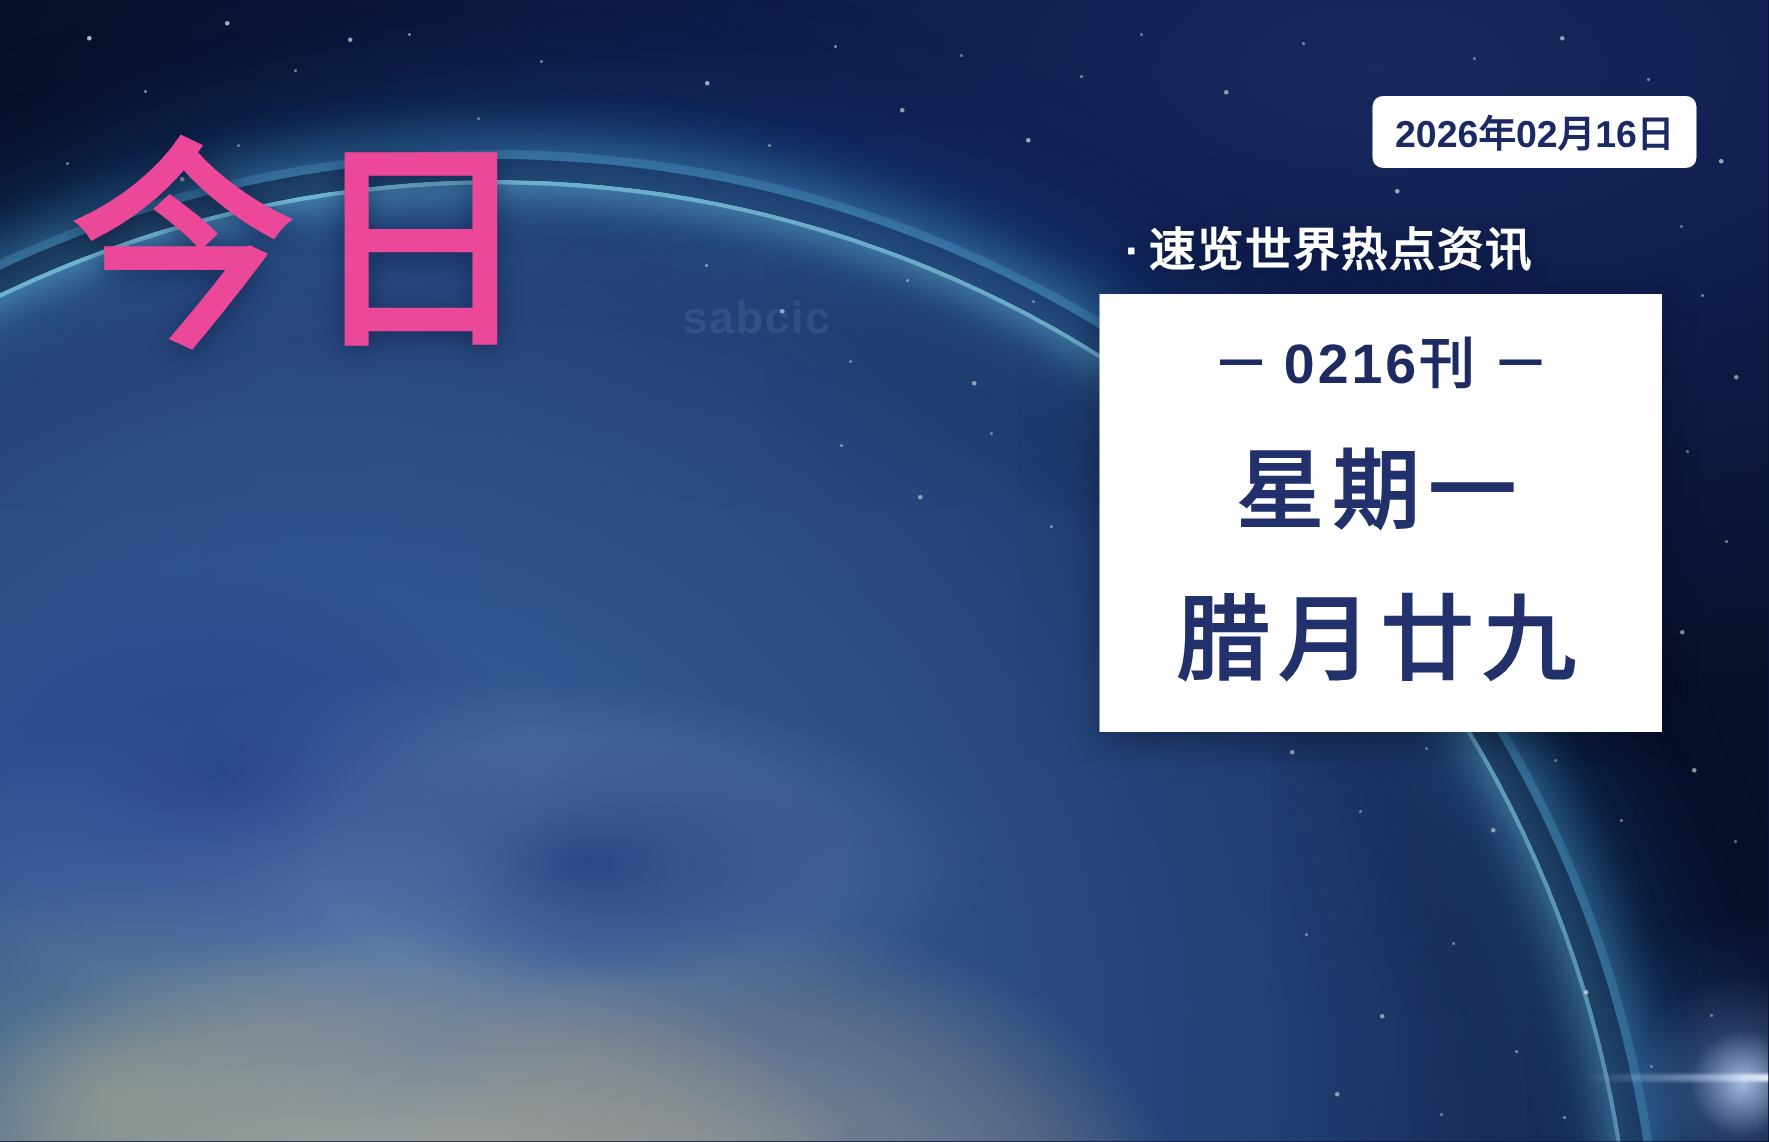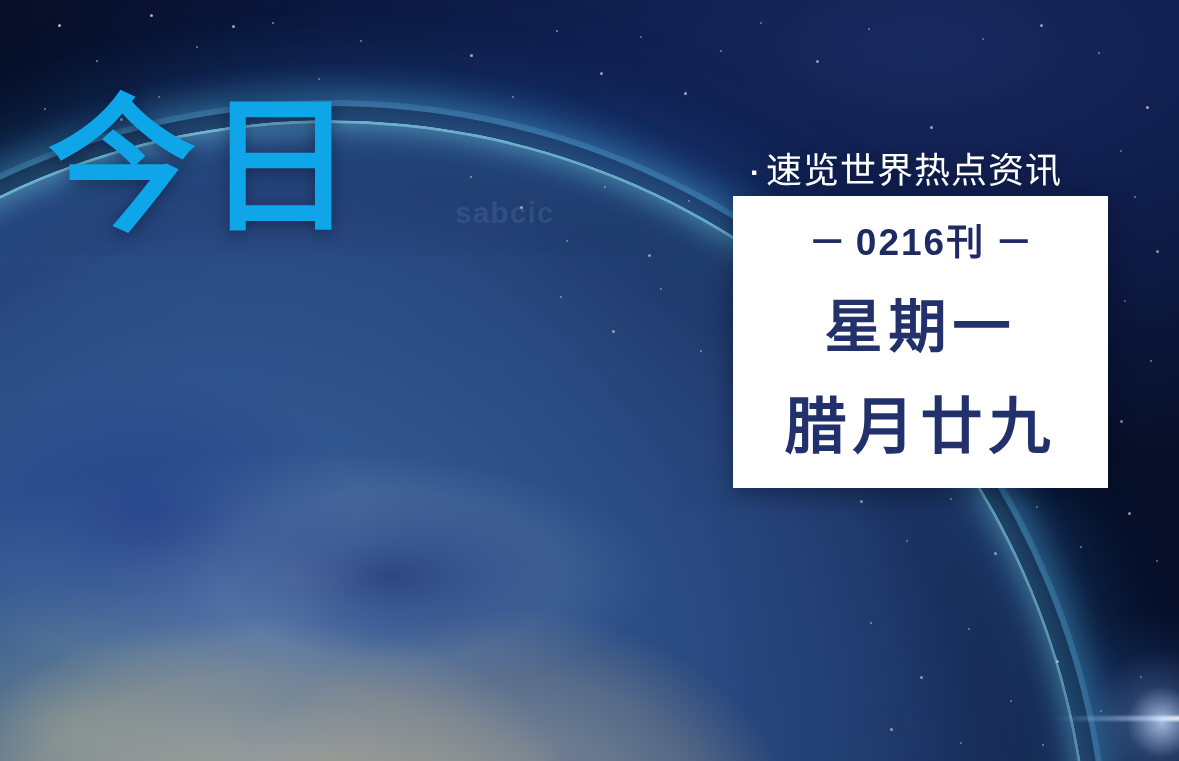--- a/index.html
+++ b/index.html
@@ -145,23 +145,22 @@
     width: 420px;
   }
   .title-line {
     font-weight: bold;
     line-height: .95;
     letter-spacing: 10px;
     white-space: nowrap;
   }
   .title-jinri {
     font-size: 148px;
-    color: #0ea5e9;
+    color: #ec4899;
     text-shadow: 0 4px 16px rgba(6,14,44,.45);
-    font-family: Liberation Serif, serif;
   }
   .title-xinwen {
     font-size: 152px;
     color: #f2f2f2;
     margin-top: 16px;
     text-shadow: 0 4px 18px rgba(6,14,44,.55);
   }
 
   
   .date-badge {
@@ -194,22 +193,22 @@
     color: #fae884;
     letter-spacing: 0px;
   }
   .tagline .dot {
     font-size: 30px;
     font-weight: bold;
     color: #ffffff;
     margin: 0 6px;
   }
   .tagline .desc {
-    font-size: 36px;
-    font-weight: normal;
+    font-size: 31px;
+    font-weight: bold;
     color: #ffffff;
     letter-spacing: 1px;
   }
 
   
   .info-card {
     position: absolute;
     left: 733px;
     top: 196px;
     width: 375px;
@@ -350,20 +349,21 @@
   </div>
   <div class="space-glow"></div>
   <div class="flare"></div>
 
   <div class="watermark">sabcic</div>
 
   <div class="title-block">
     <div class="title-line title-jinri">今日</div>
   </div>
 
+  <div class="date-badge">2026年02月16日</div>
 
   <div class="tagline">
     <span class="dot">·</span>
     <span class="desc">速览世界热点资讯</span>
   </div>
 
   <div class="info-card">
     <div class="issue">
       <span class="dash">－</span><span>0216刊</span><span class="dash">－</span>
     </div>

